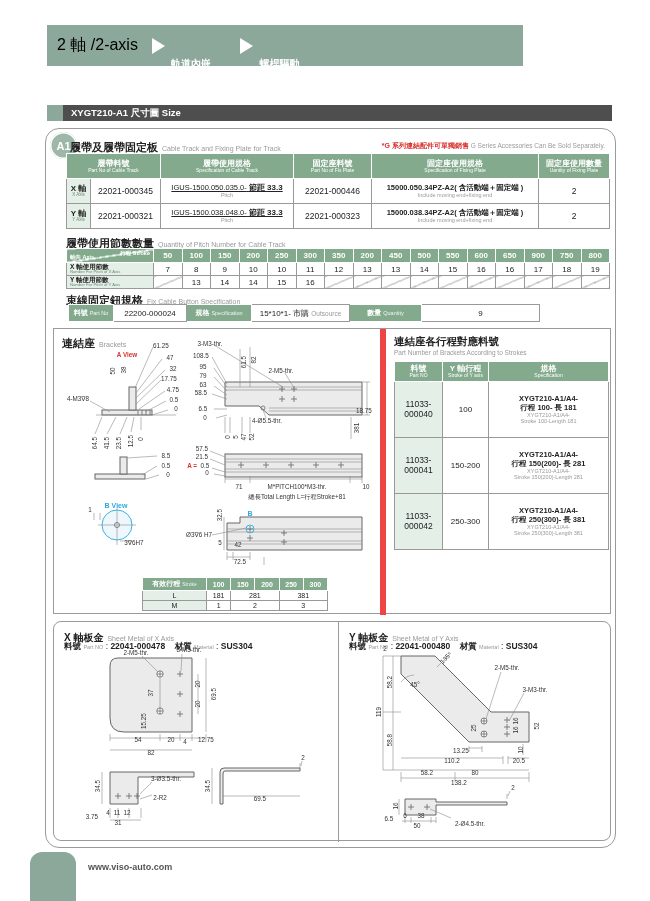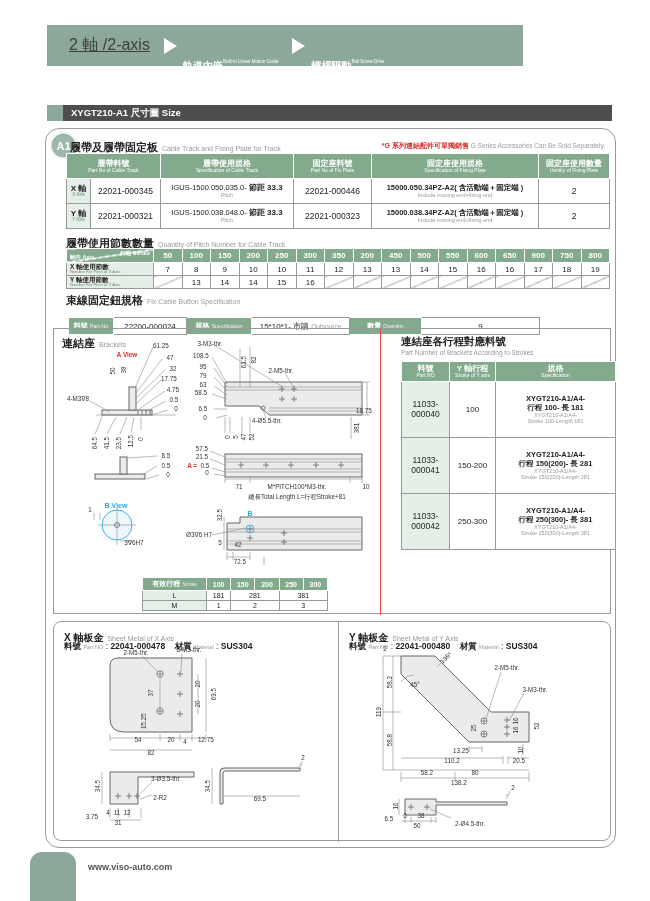--- a/index.html
+++ b/index.html
@@ -1,23 +1,23 @@
 <!DOCTYPE html>
 <html><head>
 <meta charset="utf-8">
 <style>
   * { margin:0; padding:0; box-sizing:border-box; }
   html,body { width:650px; height:901px; background:#fff; font-family:"Liberation Sans",sans-serif; color:#222; }
   
   #header-bar { position:absolute; left:47px; top:25px; width:476px; height:41px; background:#8ca89a; display:flex; align-items:center; padding:0 10px; }
   #model-name { color:#fff; font-size:25px; font-weight:bold; letter-spacing:0.5px; }
-  #axis-sub { color:#404040; font-size:16px; margin-left:12px; white-space:nowrap;text-decoration:underline; }
+  #axis-sub { color:#000000; font-size:16px; margin-left:0; white-space:nowrap; }
   .badge { display:flex; align-items:center; margin-left:14px; }
   .tri { width:0; height:0; border-top:8px solid transparent; border-bottom:8px solid transparent; border-left:13px solid #fff; margin-right:6px; }
-  .badge .txt { display:flex; flex-direction:row; line-height:1.1;margin-top:40px; }
+  .badge .txt { display:flex; flex-direction:column; line-height:1.1;margin-top:40px; }
   .badge .zh { color:#fff; font-size:10px; font-weight:bold; }
   .badge .en { color:#fff; font-size:4.5px; }
   
   #section-bar { position:absolute; left:47px; top:105px; width:565px; height:16px; display:flex; }
   #section-sq { width:16px; height:16px; background:#8ca89a; }
   #section-dark { flex:1; background:#4e4e4f; color:#fff; font-size:9.5px; font-weight:bold; display:flex; align-items:center; padding-left:8px; }
   
   #main-box { position:absolute; left:45px; top:128px; width:571px; height:720px; border:1.5px solid #9a9a9a; border-radius:14px; }
   #a1-badge { position:absolute; left:4px; top:3px; width:27px; height:27px; border-radius:50%; background:#9db7a8; color:#fff; font-weight:bold; font-size:11px; display:flex; align-items:center; justify-content:center; box-shadow:inset 0 0 0 1.5px #fff; }
   .sec-title { position:absolute; white-space:nowrap; }
@@ -33,46 +33,46 @@
   .gtable td { border:1px solid #999; vertical-align:middle; text-align:center; background:#fff; }
   .gtable .lab { background:#e4efe7; }
   th .h-zh { display:block; font-size:8px; line-height:1.15; }
   th .h-en { display:block; font-size:5px; font-weight:normal; line-height:1.1; }
   
   #table1 { position:absolute; left:20px; top:24px; width:543px; }
   #table1 td { height:25px; font-size:8.5px; }
   #table1 th { height:25px; }
   .axis-zh { font-size:8px; font-weight:bold; display:block; line-height:1; }
   .axis-en { font-size:4.5px; color:#6b8a74; display:block; line-height:1; }
-  .spec-line { font-size:7.5px; line-height:1.1; }
+  .spec-line { font-size:7.5px; line-height:1.1;text-decoration:underline; }
   .spec-line b { font-size:8px; }
   .spec-sub { font-size:5.5px; color:#999; line-height:1; }
   .fixspec-zh { font-size:7.5px; font-weight:bold; line-height:1.15; }
   .fixspec-en { font-size:5.5px; color:#999; line-height:1.1; }
   
   #table2 { position:absolute; left:20px; top:119px; width:543px; }
   #table2 th { height:14px; font-size:8px; }
   #table2 td { height:13px; font-size:8px; }
   #corner-cell { position:relative; background:#83aa8d linear-gradient(to bottom right, transparent calc(50% - 0.7px), #fff calc(50% - 0.7px), #fff calc(50% + 0.7px), transparent calc(50% + 0.7px)); }
   #corner-cell .c-top { position:absolute; right:3px; top:1px; font-size:5.5px; color:#fff; font-weight:bold; }
   #corner-cell .c-bot { position:absolute; left:3px; bottom:1px; font-size:5.5px; color:#fff; font-weight:bold; }
   .pitch-lab { text-align:left !important; padding-left:3px; }
   .pitch-lab .zh { font-size:6.5px; font-weight:bold; display:block; line-height:1.1; }
   .pitch-lab .en { font-size:4.2px; color:#6b8a74; display:block; line-height:1; }
   .diag { background:#fff linear-gradient(to bottom right, transparent calc(50% - 0.5px), #aaa calc(50% - 0.5px), #aaa calc(50% + 0.5px), transparent calc(50% + 0.5px)) !important; }
   
-  #table3 { position:absolute; left:22px; top:188px; width:471px; }
+  #table3 { position:absolute; left:22px; top:175px; width:471px; }
   #table3 th { height:17px; font-size:7px; }
   #table3 th .h-en2 { font-weight:normal; font-size:5.5px; color:#eef4ef; }
   #table3 td { height:17px; font-size:8px; }
   #table3 td .out { color:#999; font-size:6.5px; }
   
   #brackets-box { position:absolute; left:7px; top:199px; width:558px; height:286px; border:1px solid #9a9a9a; }
   #bracket-left { position:absolute; left:0; top:0; width:326px; height:286px; overflow:hidden; }
-  #bracket-right { position:absolute; left:326px; top:0; width:255px; height:286px; border-left:1px solid #ef4444; padding:6px 20px; overflow:hidden; }
+  #bracket-right { position:absolute; left:326px; top:0; width:255px; height:286px; border-left:6px solid #ef4444; padding:6px 8px; overflow:hidden; }
   #bracket-right .t-zh { font-size:10.5px; font-weight:bold; }
   #bracket-right .t-en { font-size:6.5px; color:#999; line-height:1.2; }
   #bp-table { width:214px; margin-top:4px; }
   #bp-table th { height:20px; }
   #bp-table td { font-size:8px; height:56px; }
   .bp-part { font-size:8.5px; line-height:1.25; }
   .bp-spec1 { font-size:7.5px; font-weight:bold; line-height:1.2; }
   .bp-spec2 { font-size:5.5px; color:#999; line-height:1.2; }
   
   #eff-table { position:absolute; left:88px; top:248px; width:185px; }

